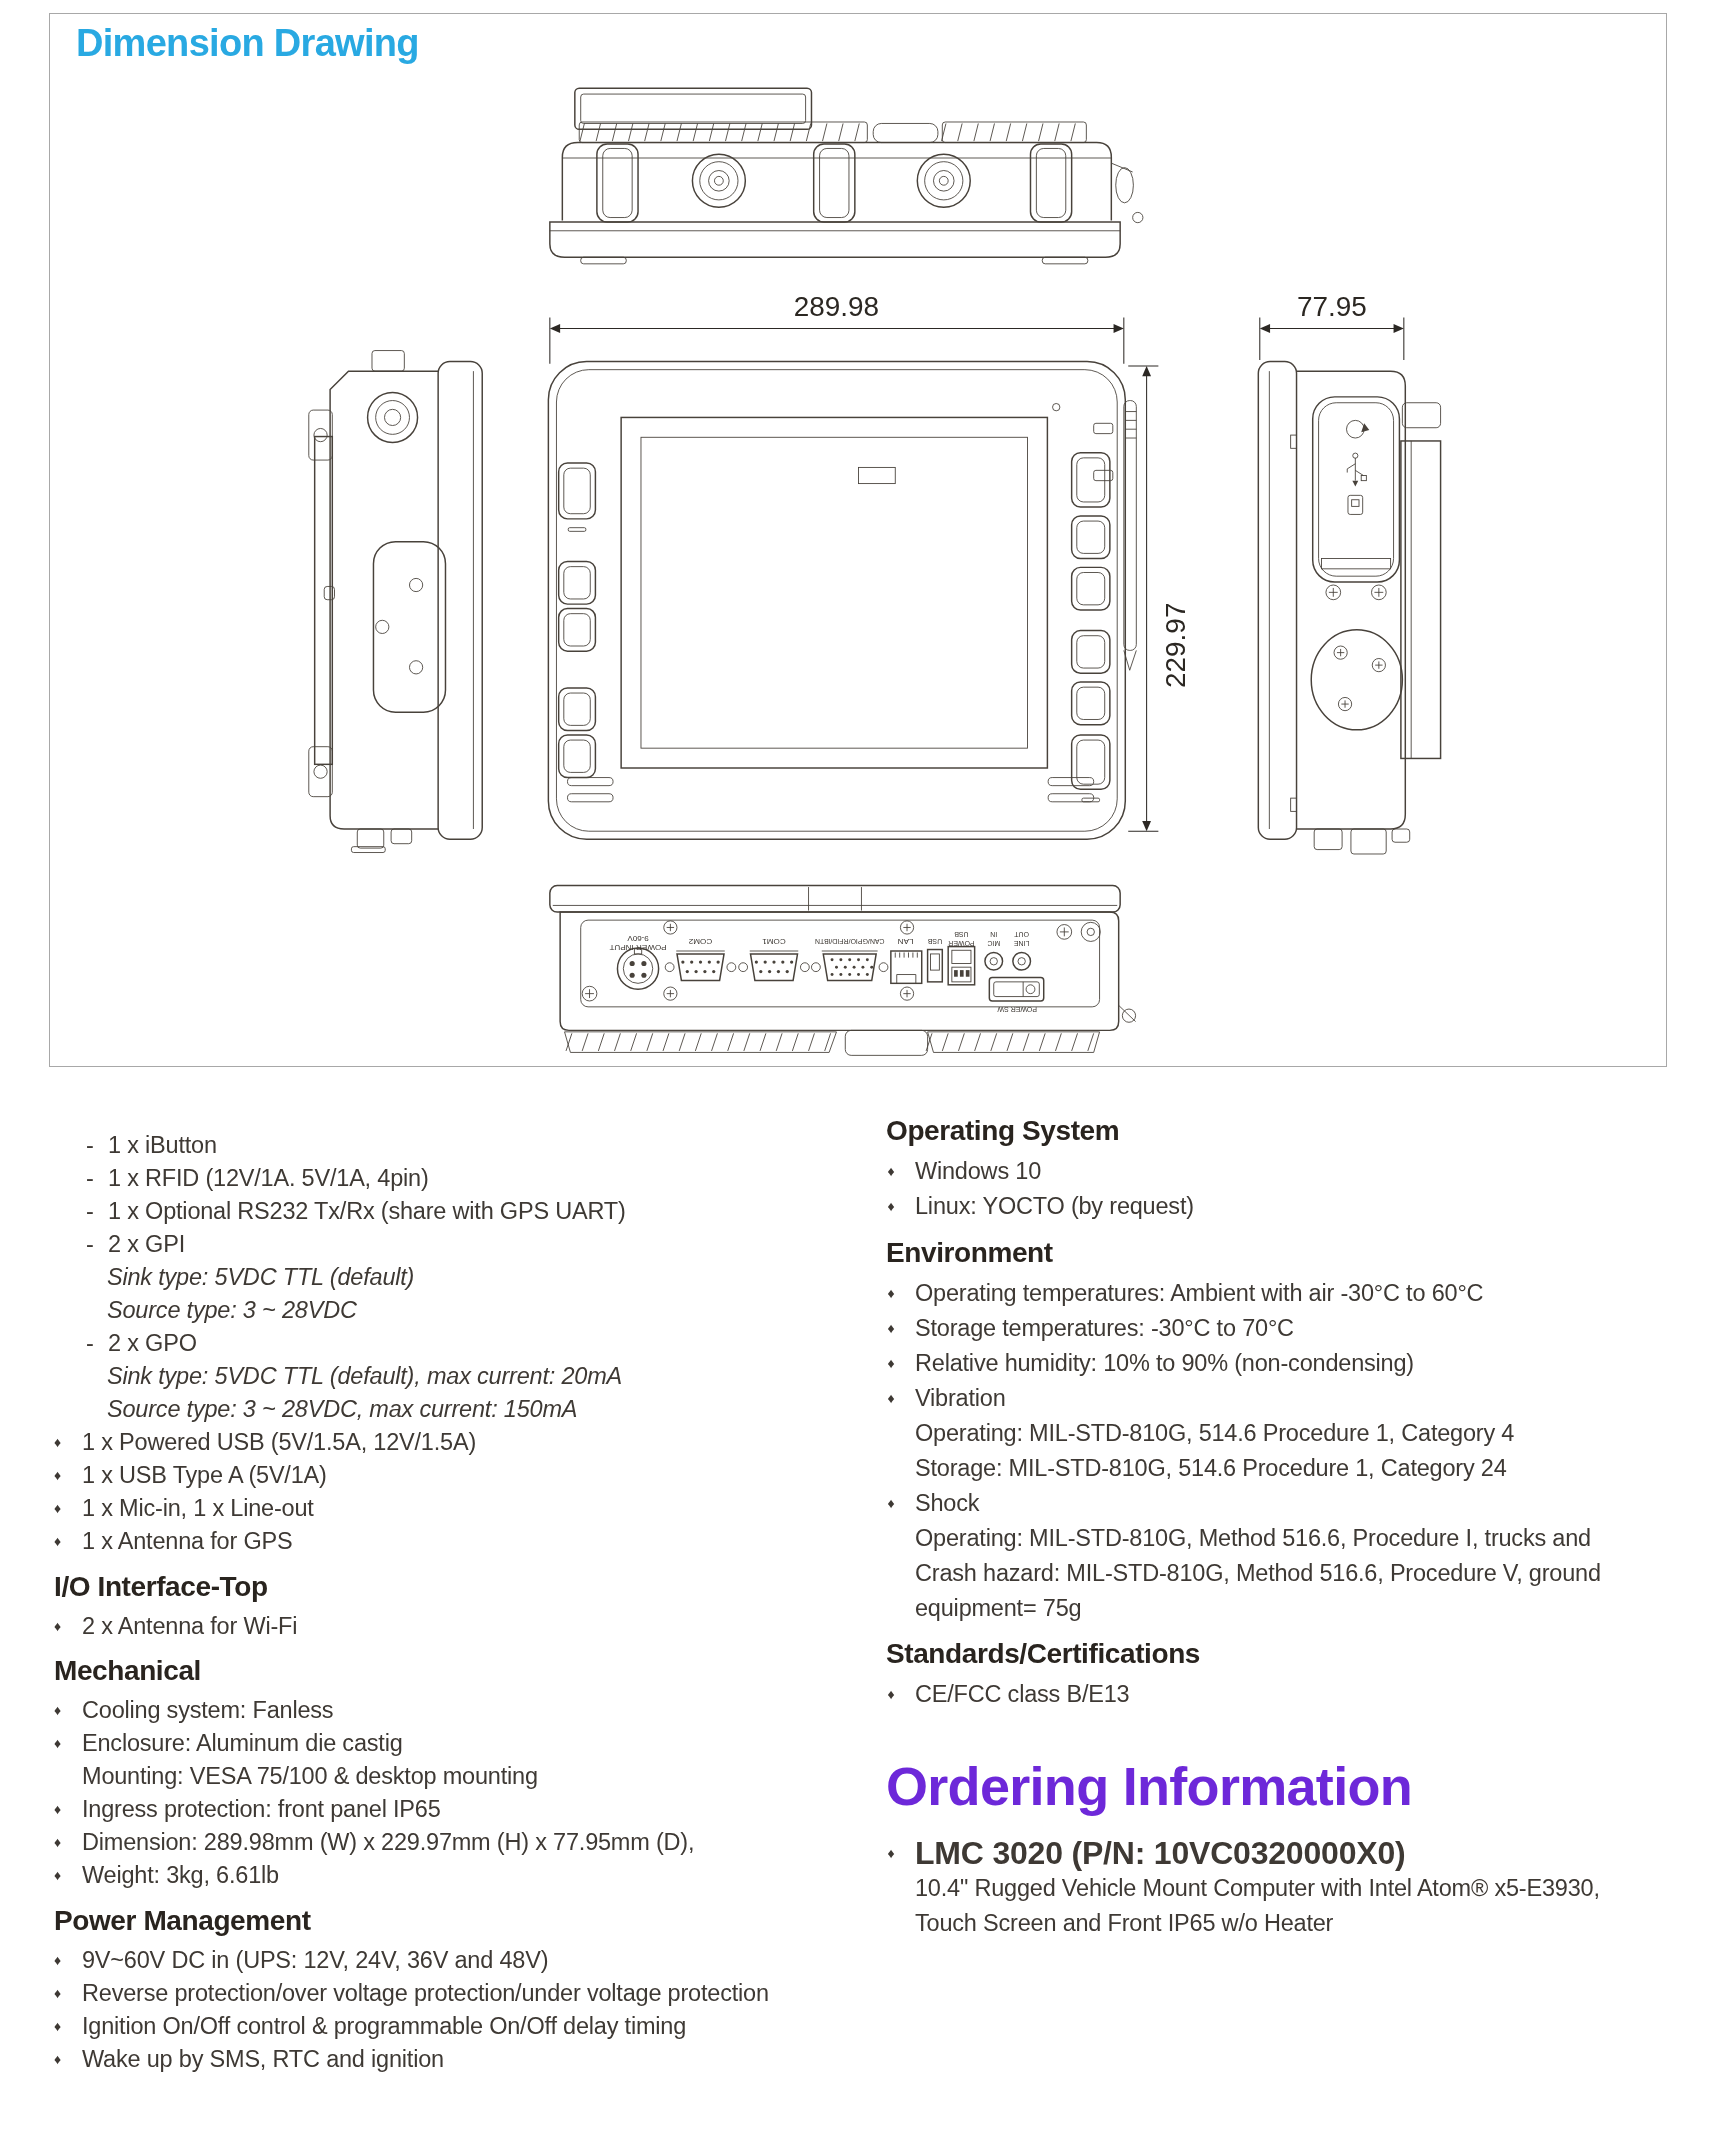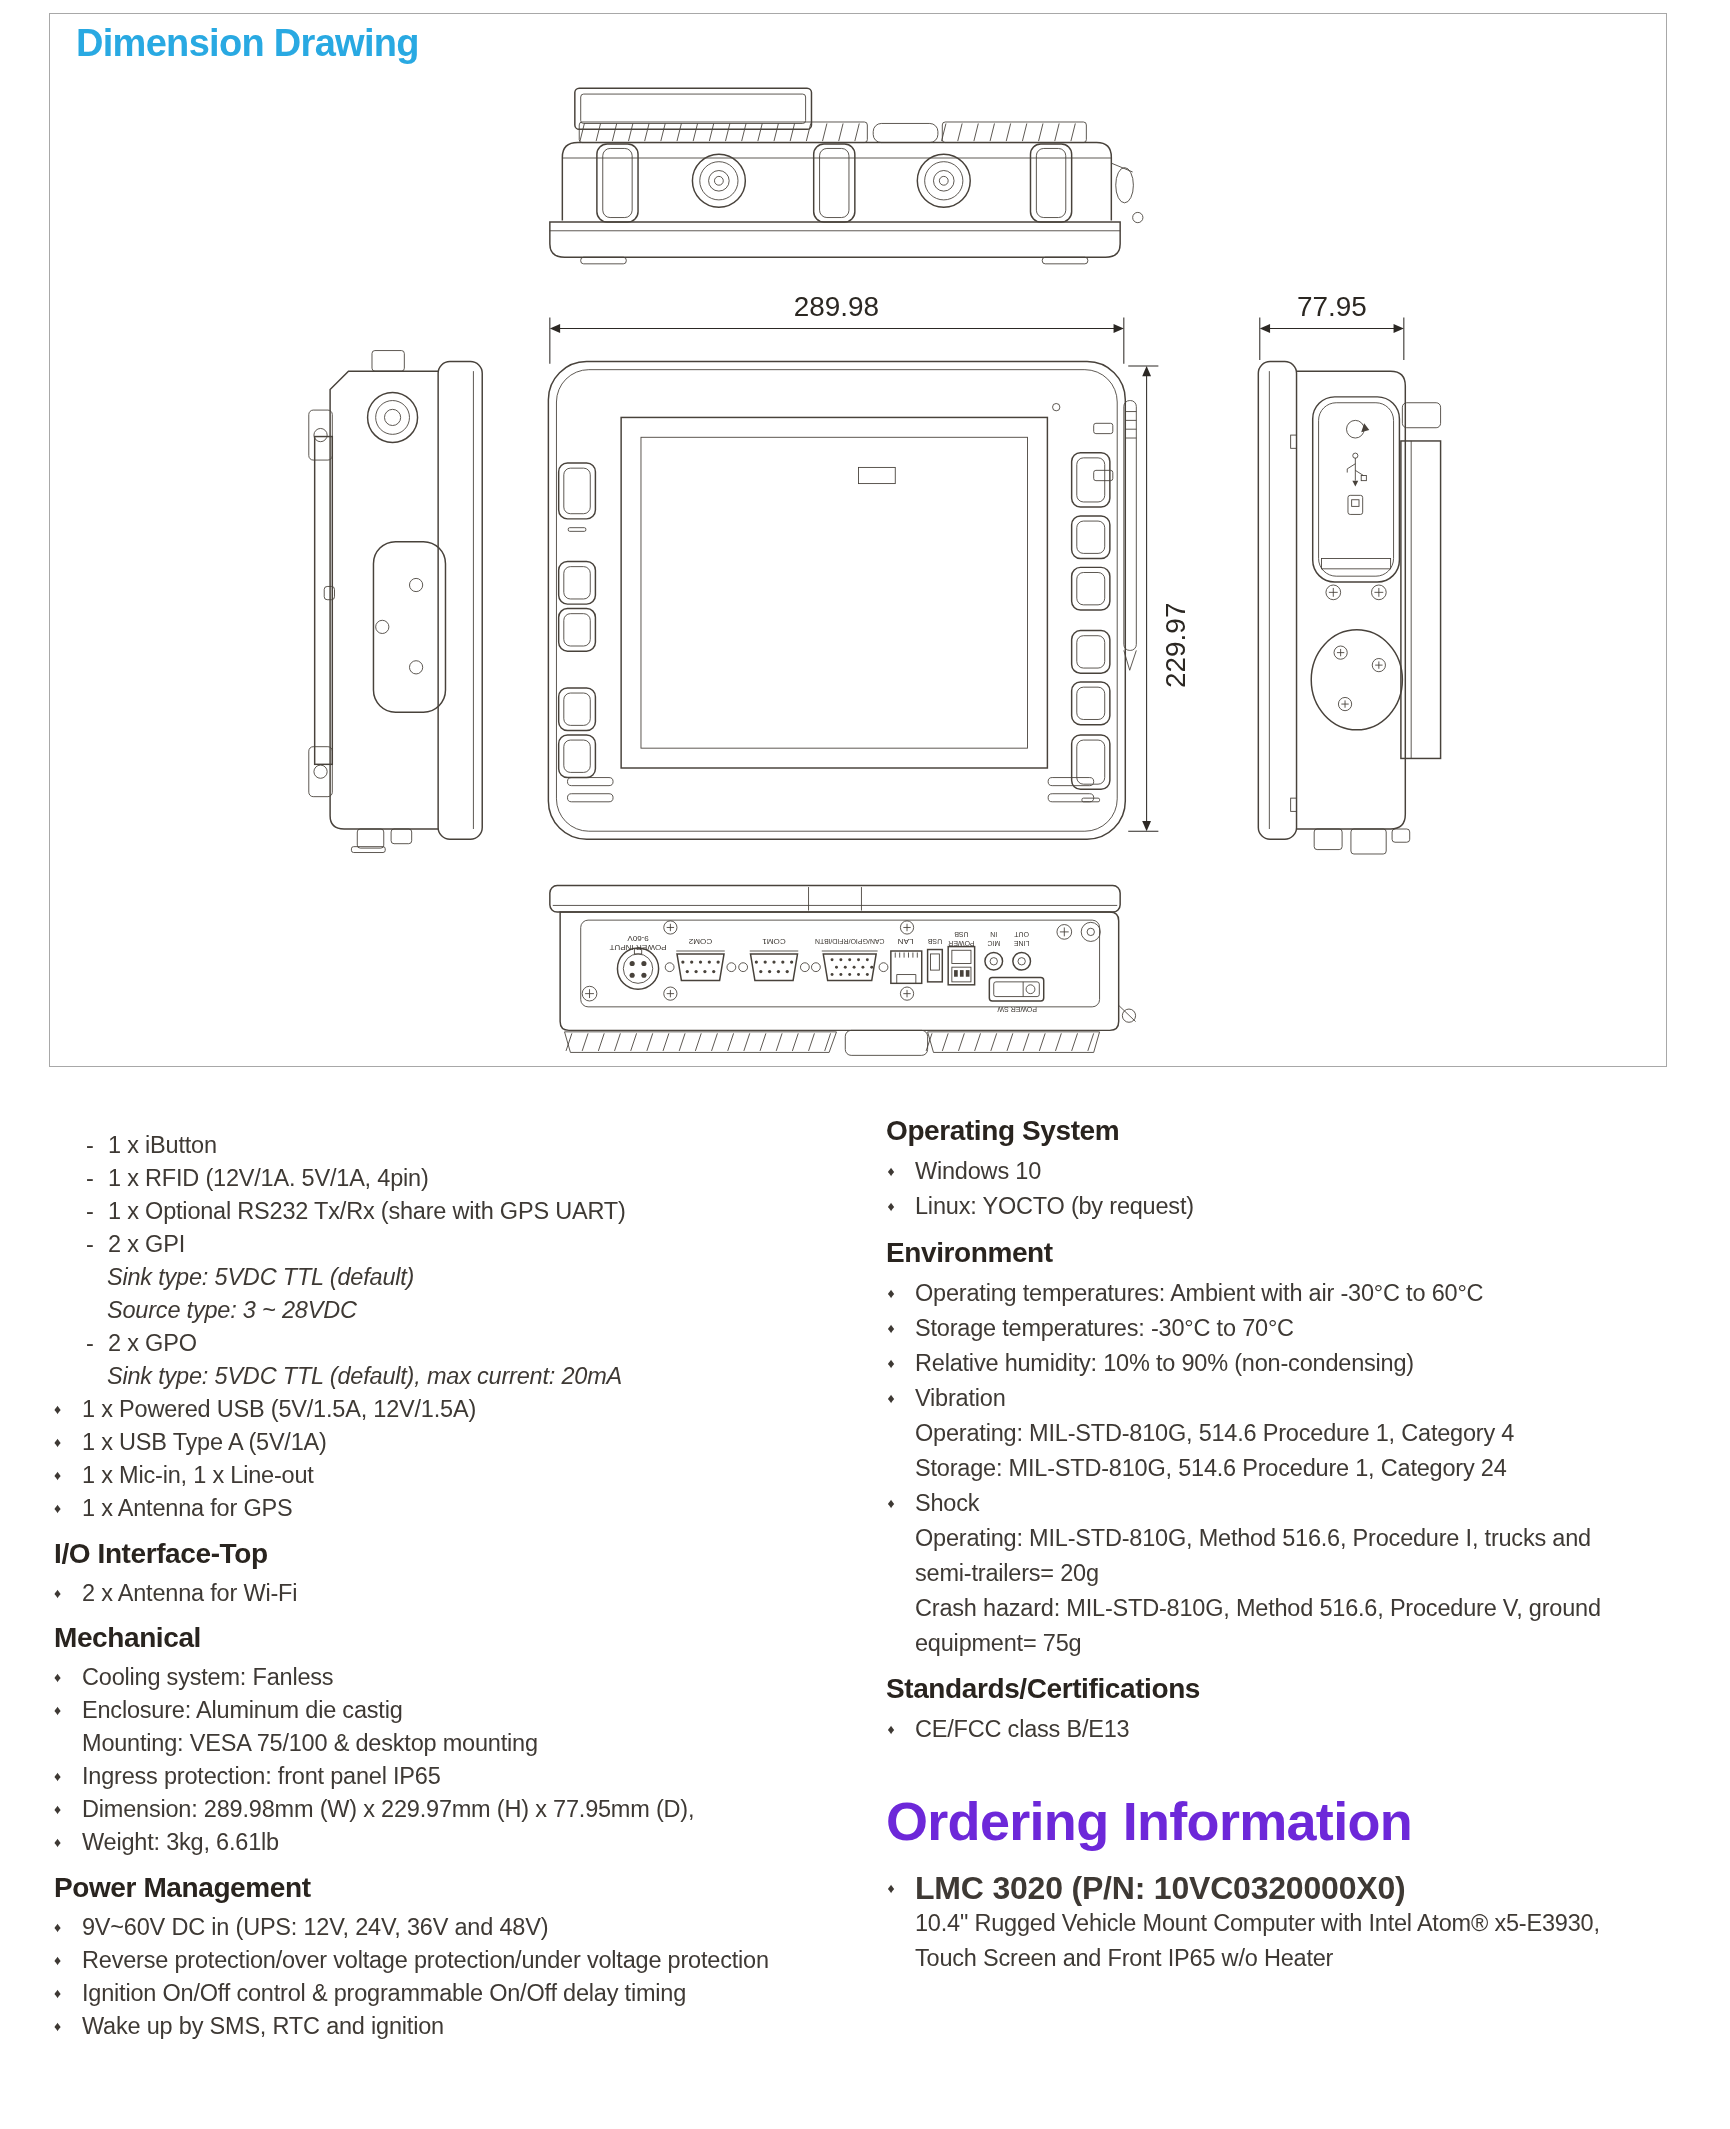--- a/index.html
+++ b/index.html
@@ -410,20 +410,23 @@
     <div class="row i2">
         <span class="tx">Source type: 3 ~ 28VDC</span>
       </div>
     <div class="row dash">
         <span class="bl">-</span>
         <span class="tx">2 x GPO</span>
       </div>
     <div class="row i2">
         <span class="tx">Sink type: 5VDC TTL (default), max current: 20mA</span>
       </div>
+    <div class="row i2">
+        <span class="tx">Source type: 3 ~ 28VDC, max current: 150mA</span>
+      </div>
     <div class="row d">
         <span class="bl">♦</span>
         <span class="tx">1 x Powered USB (5V/1.5A, 12V/1.5A)</span>
       </div>
     <div class="row d">
         <span class="bl">♦</span>
         <span class="tx">1 x USB Type A (5V/1A)</span>
       </div>
     <div class="row d">
         <span class="bl">♦</span>
@@ -519,23 +522,20 @@
         <span class="tx">Storage: MIL-STD-810G, 514.6 Procedure 1, Category 24</span>
       </div>
     <div class="row d">
         <span class="bl">♦</span>
         <span class="tx">Shock</span>
       </div>
     <div class="row i1">
         <span class="tx">Operating: MIL-STD-810G, Method 516.6, Procedure I, trucks and</span>
       </div>
     <div class="row i1">
-        <span class="tx">semi-trailers= 20g</span>
-      </div>
-    <div class="row i1">
         <span class="tx">Crash hazard: MIL-STD-810G, Method 516.6, Procedure V, ground</span>
       </div>
     <div class="row i1">
         <span class="tx">equipment= 75g</span>
       </div>
 
     <h2 class="sec">Standards/Certifications</h2>
     <div class="row d">
         <span class="bl">♦</span>
         <span class="tx">CE/FCC class B/E13</span>

